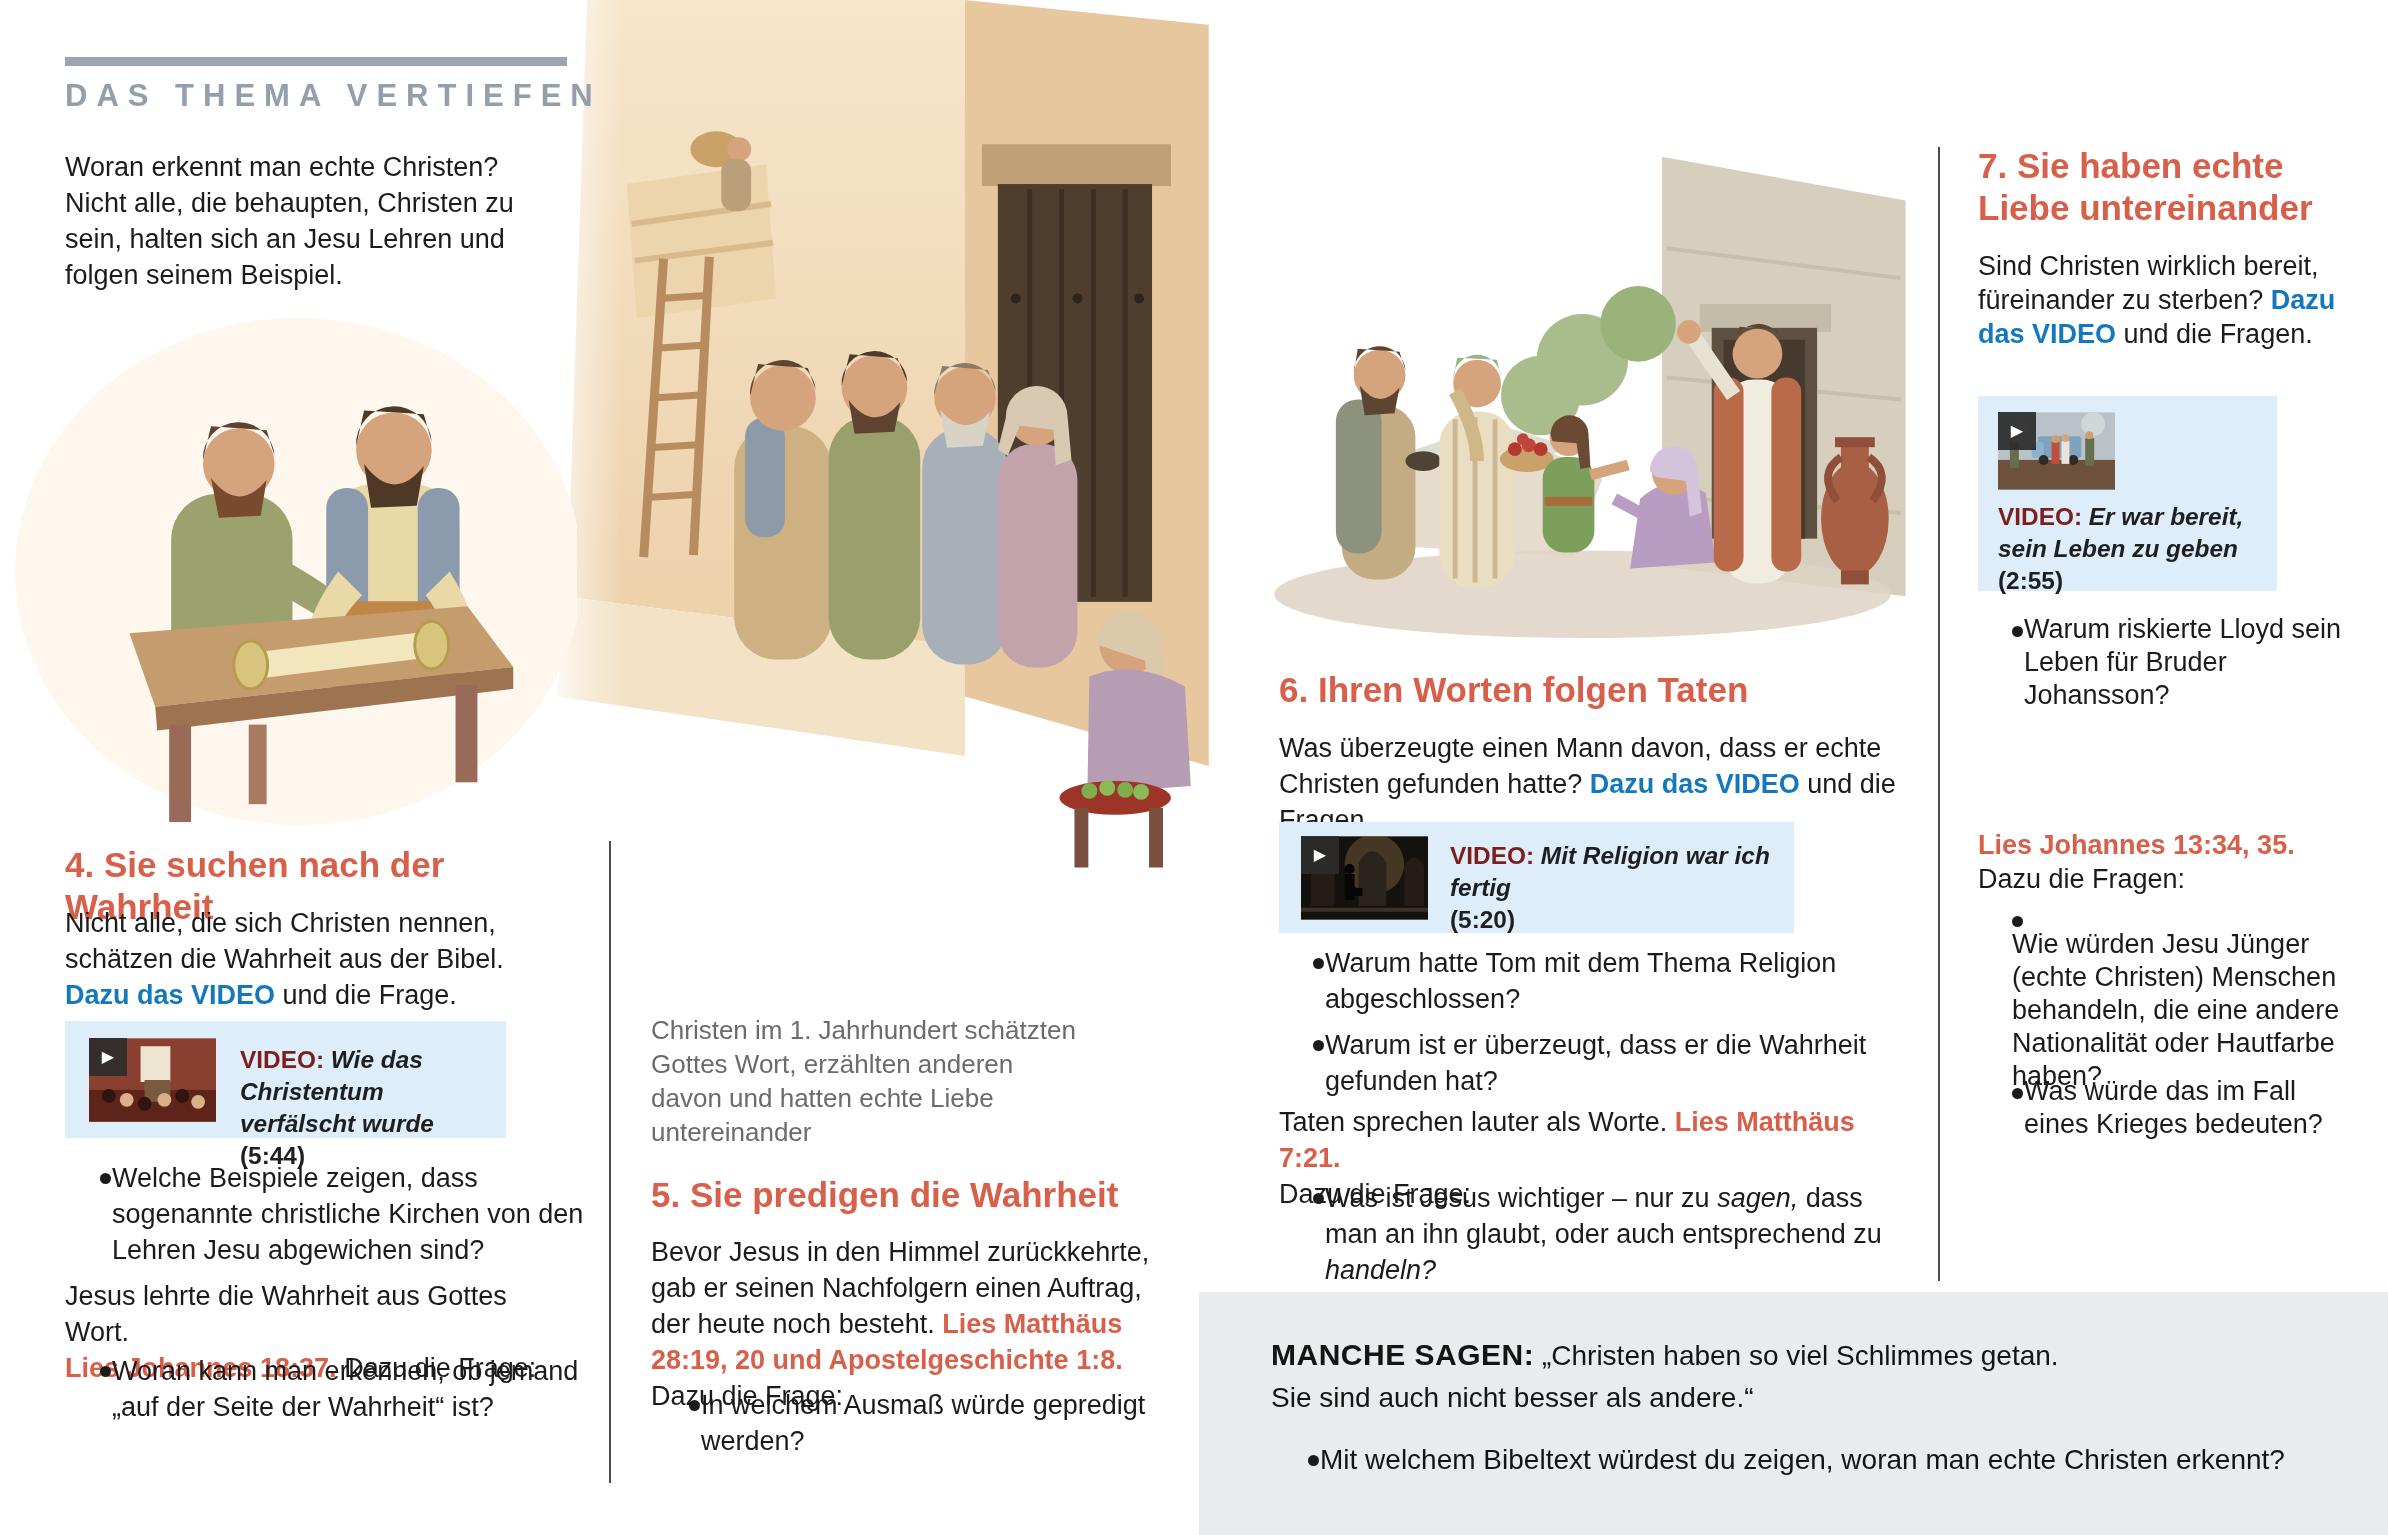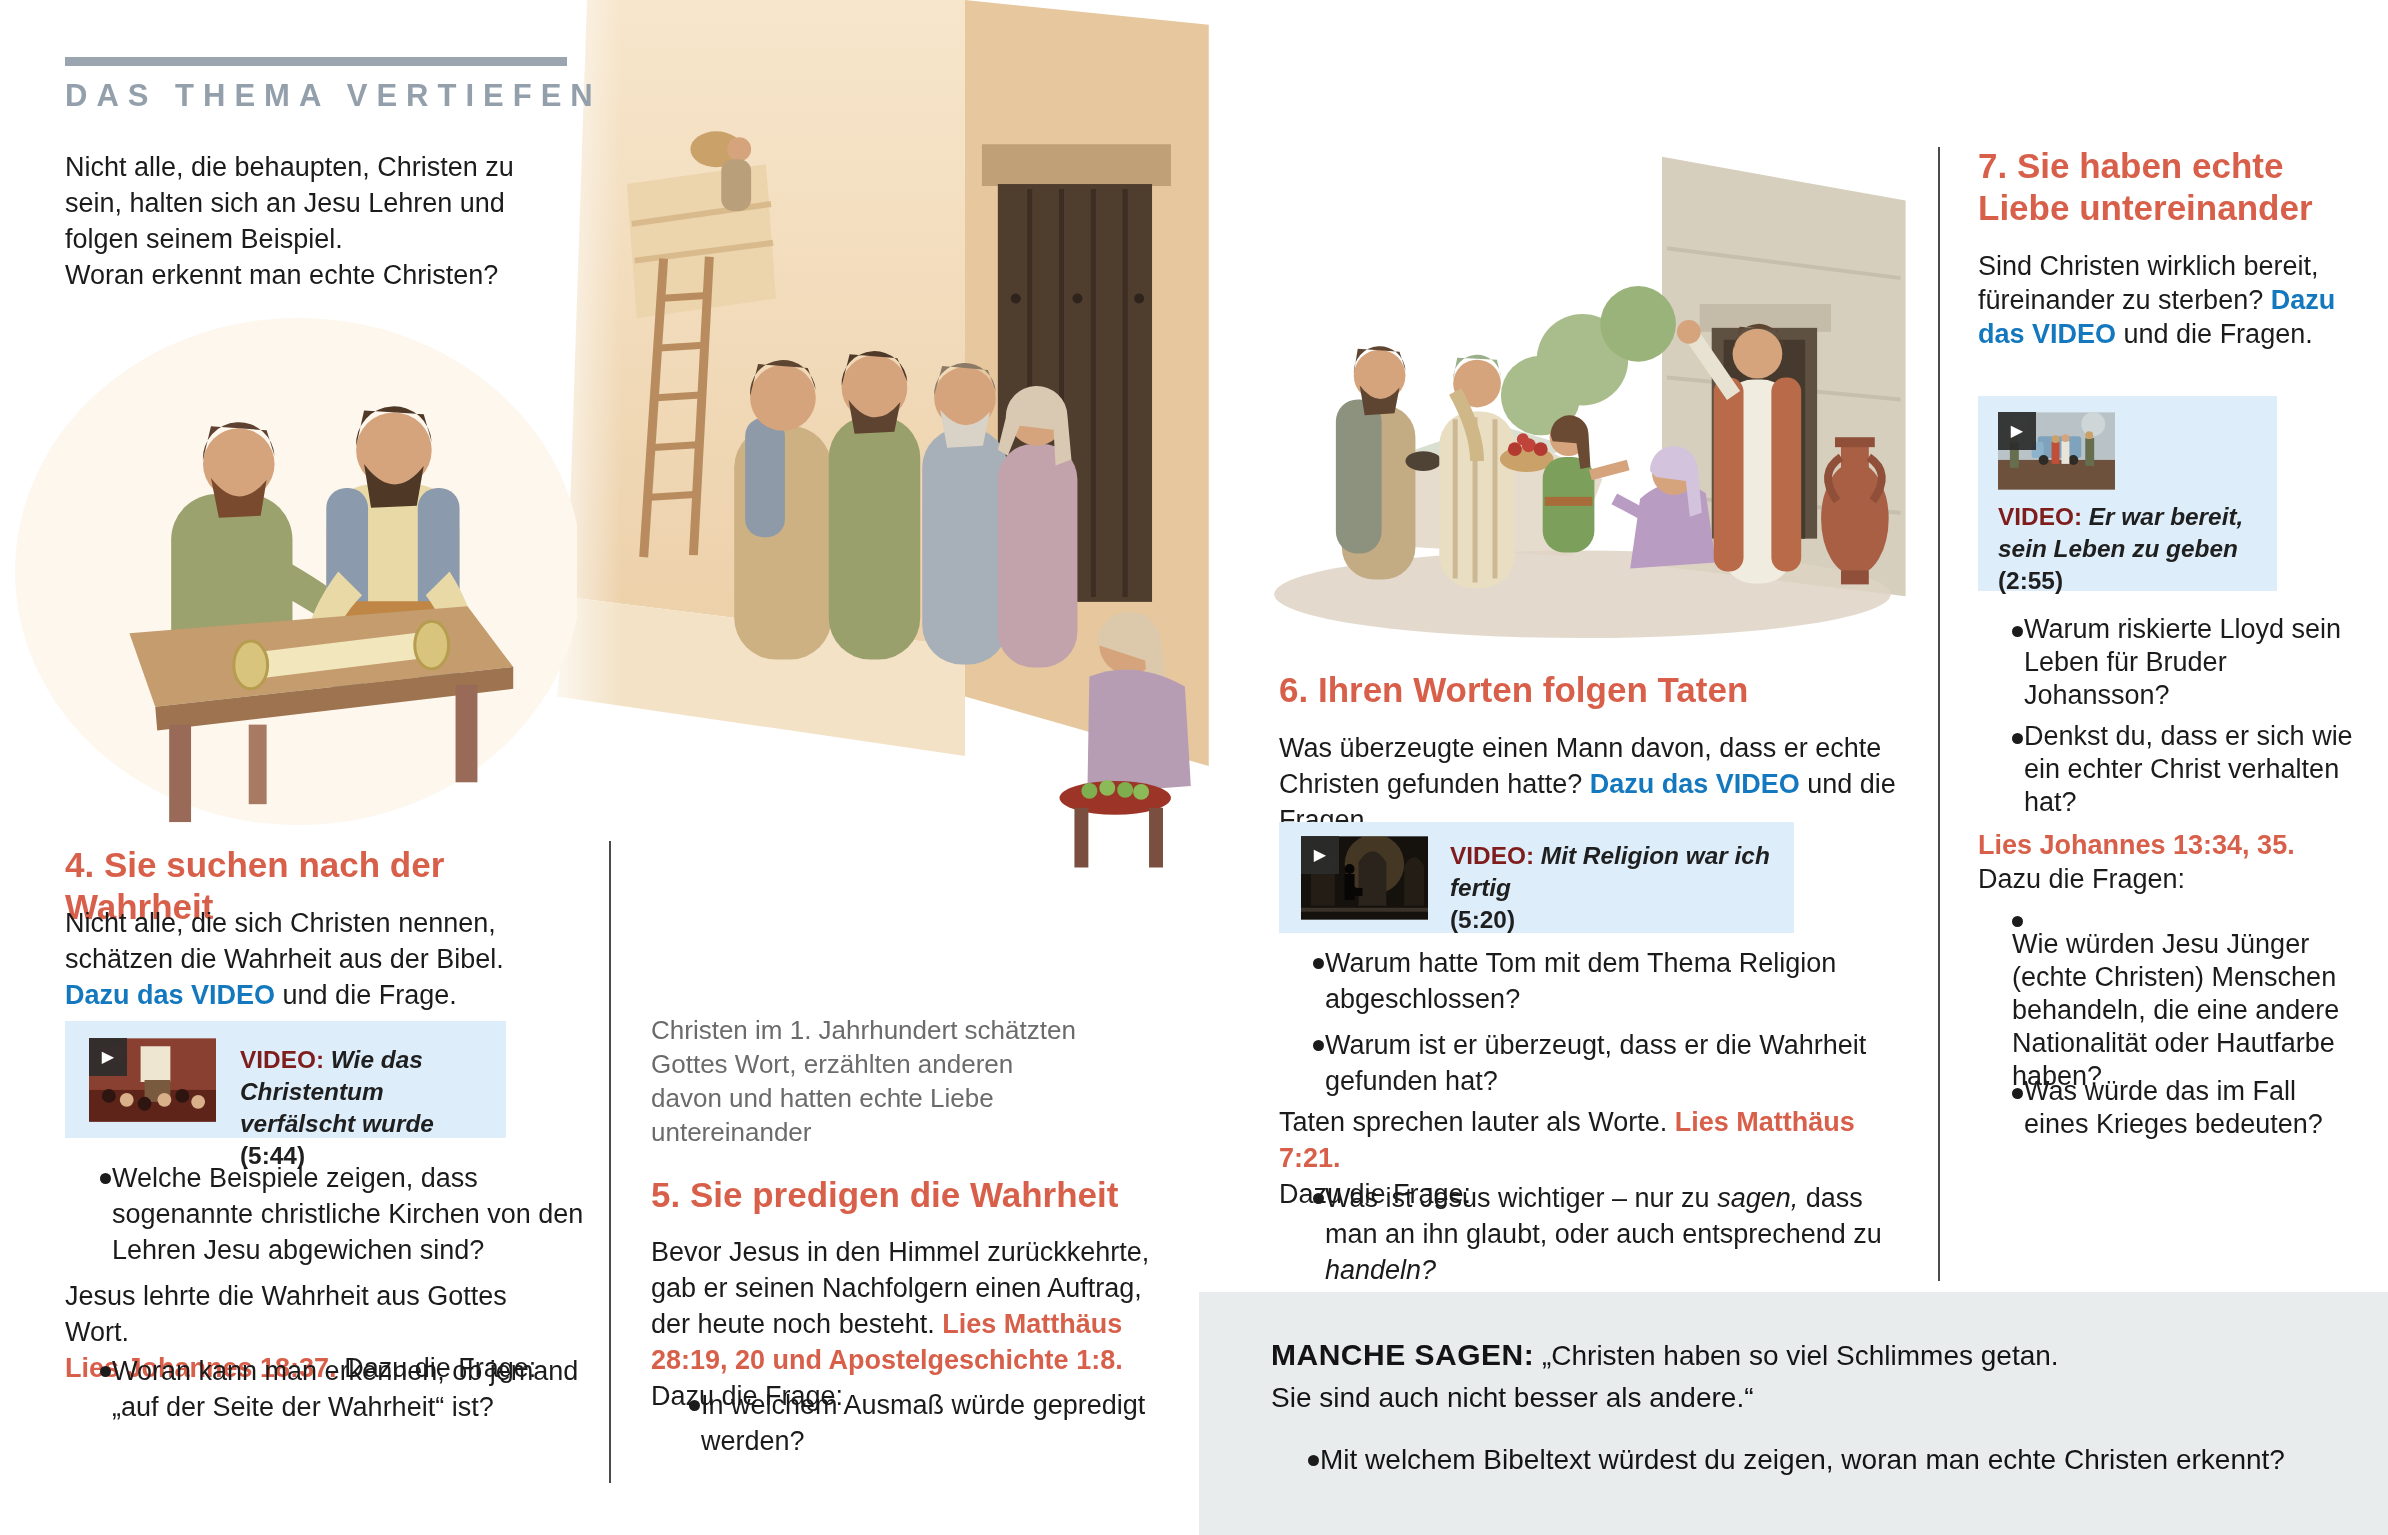--- a/index.html
+++ b/index.html
@@ -211,22 +211,22 @@
       <path d="M600,330 q-24,16 -4,44" stroke="#8f4f38" stroke-width="8" fill="none"></path>
       <path d="M628,330 q24,16 4,44" stroke="#8f4f38" stroke-width="8" fill="none"></path>
       <rect x="600" y="444" width="28" height="14" fill="#8f4f38"></rect>
     </svg>
   </div>
 
   <div class="abs kicker-bar" style="left:65px;top:57px;width:502px;height:9px;"></div>
   <div class="abs kicker" style="left:65px;top:78px;">DAS THEMA VERTIEFEN</div>
 
   <div class="abs body-txt" style="left:65px;top:149px;width:470px;">
+    <div>Woran erkennt man echte Christen?</div>
     <div>Nicht alle, die behaupten, Christen zu sein, halten sich an Jesu Lehren und folgen seinem Beispiel.</div>
-    <div>Woran erkennt man echte Christen?</div>
   </div>
 
   <div class="abs divider" style="left:609px;top:841px;height:642px;"></div>
   <div class="abs divider" style="left:1938px;top:147px;height:1134px;"></div>
 
   <div class="abs h-section" style="left:65px;top:844px;width:517px;">4. Sie suchen nach der Wahrheit</div>
   <div class="abs body-txt" style="left:65px;top:905px;width:502px;">
     <span>Nicht alle, die sich Christen nennen, schätzen die Wahrheit aus der Bibel. </span><span class="link">Dazu das VIDEO</span><span> und die Frage.</span>
   </div>
 
@@ -354,24 +354,20 @@
     <div class="vcap" style="position:absolute;left:20px;top:105px;width:264px;">
       <div><span class="vlabel">VIDEO:</span> <span>Er war bereit,</span></div>
       <div><span>sein Leben zu geben </span><span class="vdur">(2:55)</span></div>
     </div>
   </div>
 
   <div class="abs q body-txt" style="left:2012px;top:613px;width:353px;line-height:33px;">
     <span class="dot"></span>
     <span>Warum riskierte Lloyd sein Leben für Bruder Johansson?</span>
   </div>
-  <div class="abs q body-txt" style="left:2012px;top:720px;width:353px;line-height:33px;">
-    <span class="dot"></span>
-    <span>Denkst du, dass er sich wie ein echter Christ verhalten hat?</span>
-  </div>
 
   <div class="abs body-txt" style="left:1978px;top:828px;width:378px;line-height:34px;">
     <div><span class="ref">Lies Johannes 13:34, 35.</span></div>
     <div>Dazu die Fragen:</div>
   </div>
 
   <div class="abs q body-txt" style="left:2012px;top:903px;width:363px;line-height:33px;flex-direction:column;">
     <span class="dot"></span>
     <span>Wie würden Jesu Jünger (echte Christen) Menschen behandeln, die eine andere Nationalität oder Hautfarbe haben?</span>
   </div>

